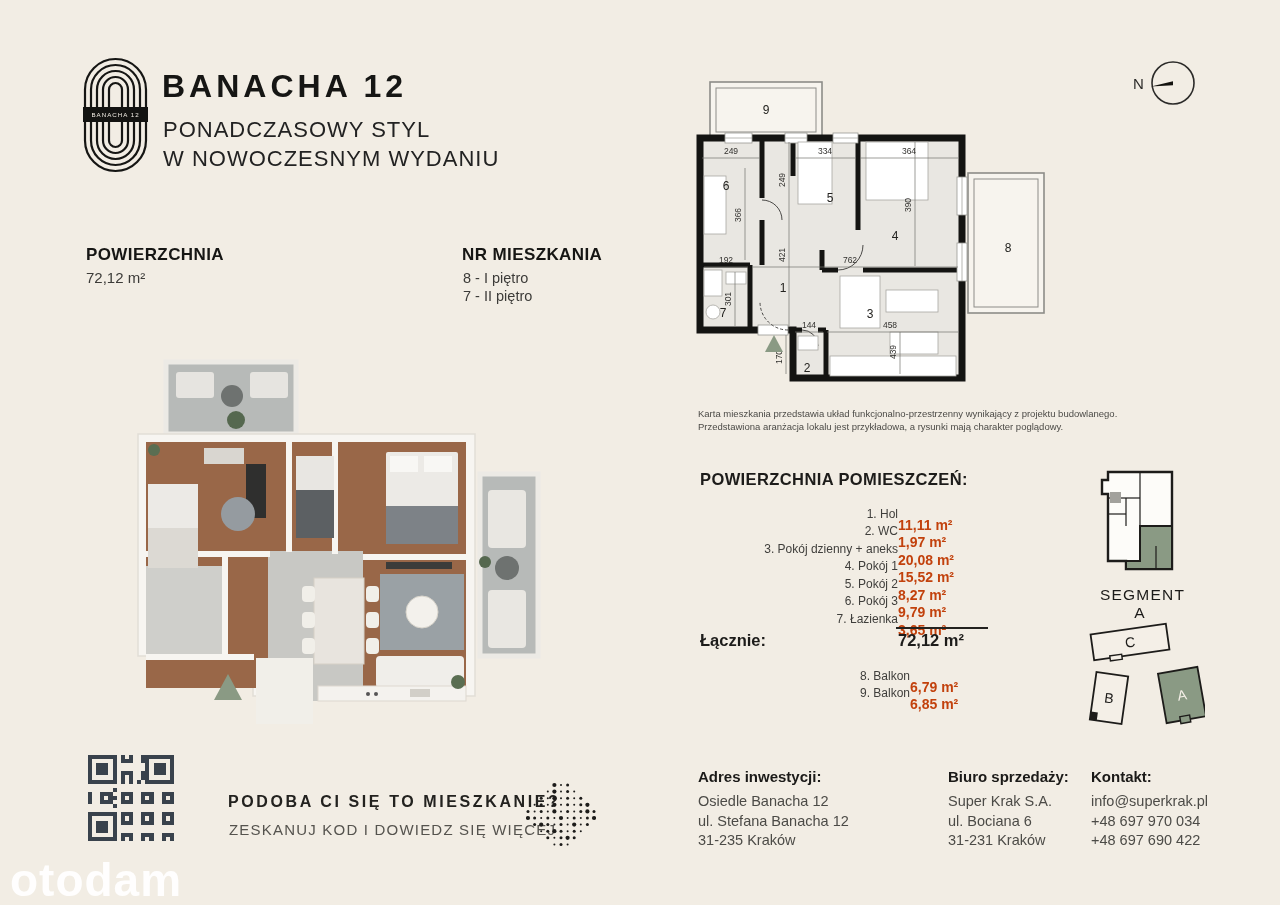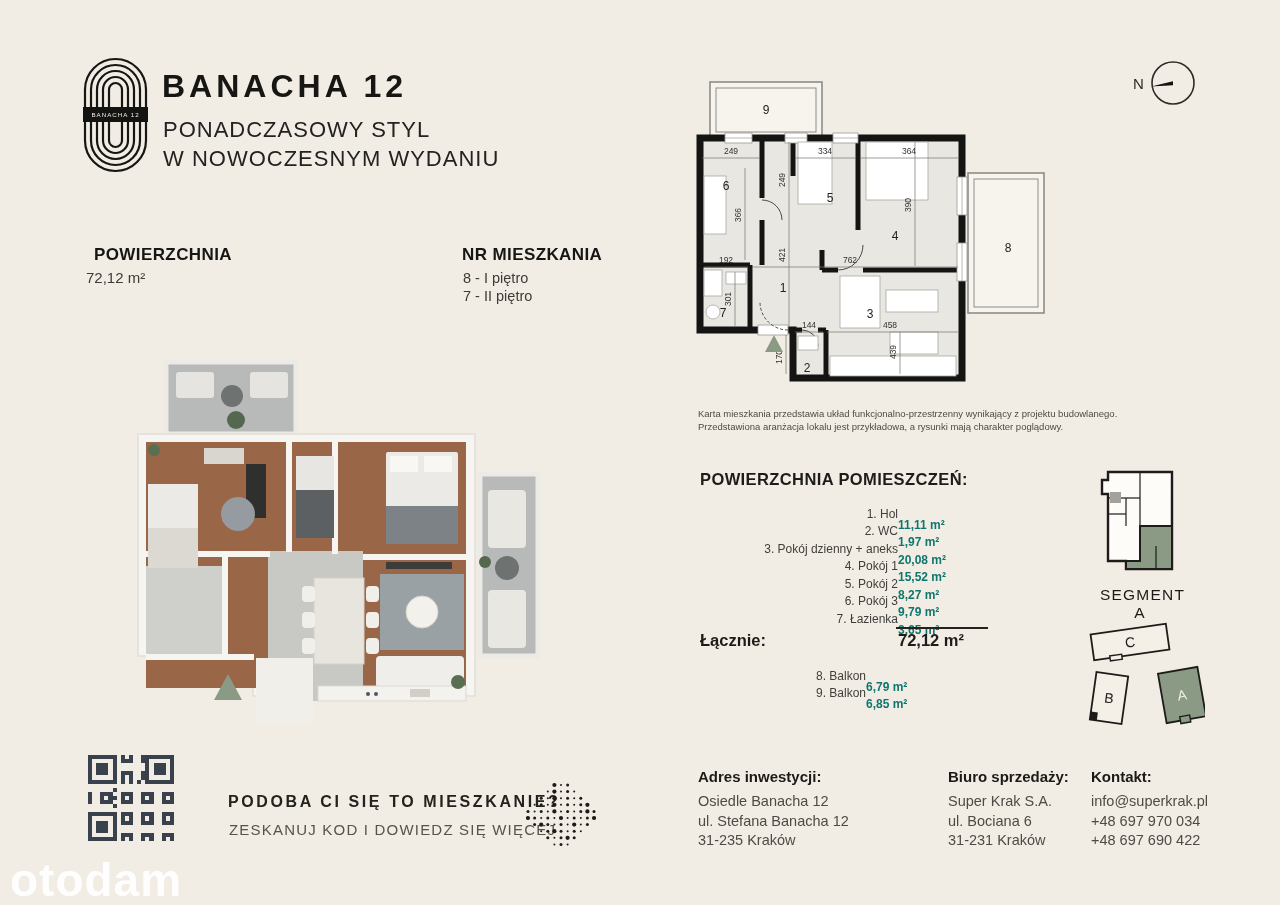--- a/index.html
+++ b/index.html
@@ -13,21 +13,21 @@
   .brand-sub{font-size:22px;font-weight:300;letter-spacing:1px;color:#222;line-height:29px;}
   .sec-label{font-size:17px;font-weight:700;letter-spacing:.4px;color:#161614;}
   .sec-value{font-size:15px;color:#3c3b38;}
   .apt-lines{font-size:14.5px;color:#3c3b38;line-height:17.5px;}
   
   .disclaimer{font-size:9.5px;line-height:13px;color:#4c4b47;width:424px;}
   
   .rooms-heading{font-size:16.5px;font-weight:700;letter-spacing:.4px;}
   .room-row{display:flex;height:17.5px;align-items:center;width:300px;}
   .room-label{width:198px;font-size:12px;color:#3f3e3b;text-align:right;}
-  .room-value{font-size:12px;font-weight:700;color:#0f766e;margin-top:22px;}
+  .room-value{font-size:14px;font-weight:700;color:#c2410c;margin-top:22px;}
   .total-label{font-size:16.5px;font-weight:700;}
   .total-value{font-size:16.5px;font-weight:700;}
   .divider{background:#23221f;height:1.5px;}
   
   .segment-caption{font-size:15.5px;letter-spacing:1.2px;color:#1b1a18;font-weight:500;}
   
   .contact-col{width:190px;}
   .contact-heading{font-size:15px;font-weight:700;color:#1b1a18;margin-bottom:7px;}
   .contact-line{font-size:14.5px;color:#4c4b47;line-height:19.5px;}
   
@@ -53,21 +53,21 @@
     <rect x="-2" y="50" width="69" height="15" fill="#131311"></rect>
     <text x="32.5" y="60" text-anchor="middle" font-size="6.2" letter-spacing="1" fill="#f2ede4">BANACHA 12</text>
   </svg>
 
   <div class="abs brand-title" style="left:162px;top:68px">BANACHA 12</div>
   <div class="abs brand-sub" style="left:163px;top:115px">
     <div>PONADCZASOWY STYL</div>
     <div>W NOWOCZESNYM WYDANIU</div>
   </div>
 
-  <div class="abs sec-label" style="left:94px;top:245px">POWIERZCHNIA</div>
+  <div class="abs sec-label" style="left:86px;top:245px">POWIERZCHNIA</div>
   <div class="abs sec-value" style="left:86px;top:269px">72,12 m²</div>
 
   <div class="abs sec-label" style="left:462px;top:245px">NR MIESZKANIA</div>
   <div class="abs apt-lines" style="left:463px;top:270px">
     <div>8 - I piętro</div>
     <div>7 - II piętro</div>
   </div>
 
   <svg class="abs" style="left:1125px;top:55px" width="80" height="60" viewBox="0 0 80 60">
     <circle cx="48" cy="28" r="21" fill="none" stroke="#2c2b29" stroke-width="1.6"></circle>
@@ -297,21 +297,21 @@
     </div>
   </div>
 
   <div class="abs divider" style="left:896px;top:627px;width:92px"></div>
 
   <div class="abs" style="left:700px;top:631px;width:300px;display:flex">
     <span class="total-label" style="width:198px">Łącznie:</span>
     <span class="total-value">72,12 m²</span>
   </div>
 
-  <div class="abs" style="left:668px;top:667px">
+  <div class="abs" style="left:712px;top:667px">
     <div class="room-row">
       <span class="room-label">8. Balkon</span>
       <span class="room-value">6,79 m²</span>
     </div>
     <div class="room-row">
       <span class="room-label">9. Balkon</span>
       <span class="room-value">6,85 m²</span>
     </div>
   </div>
 

